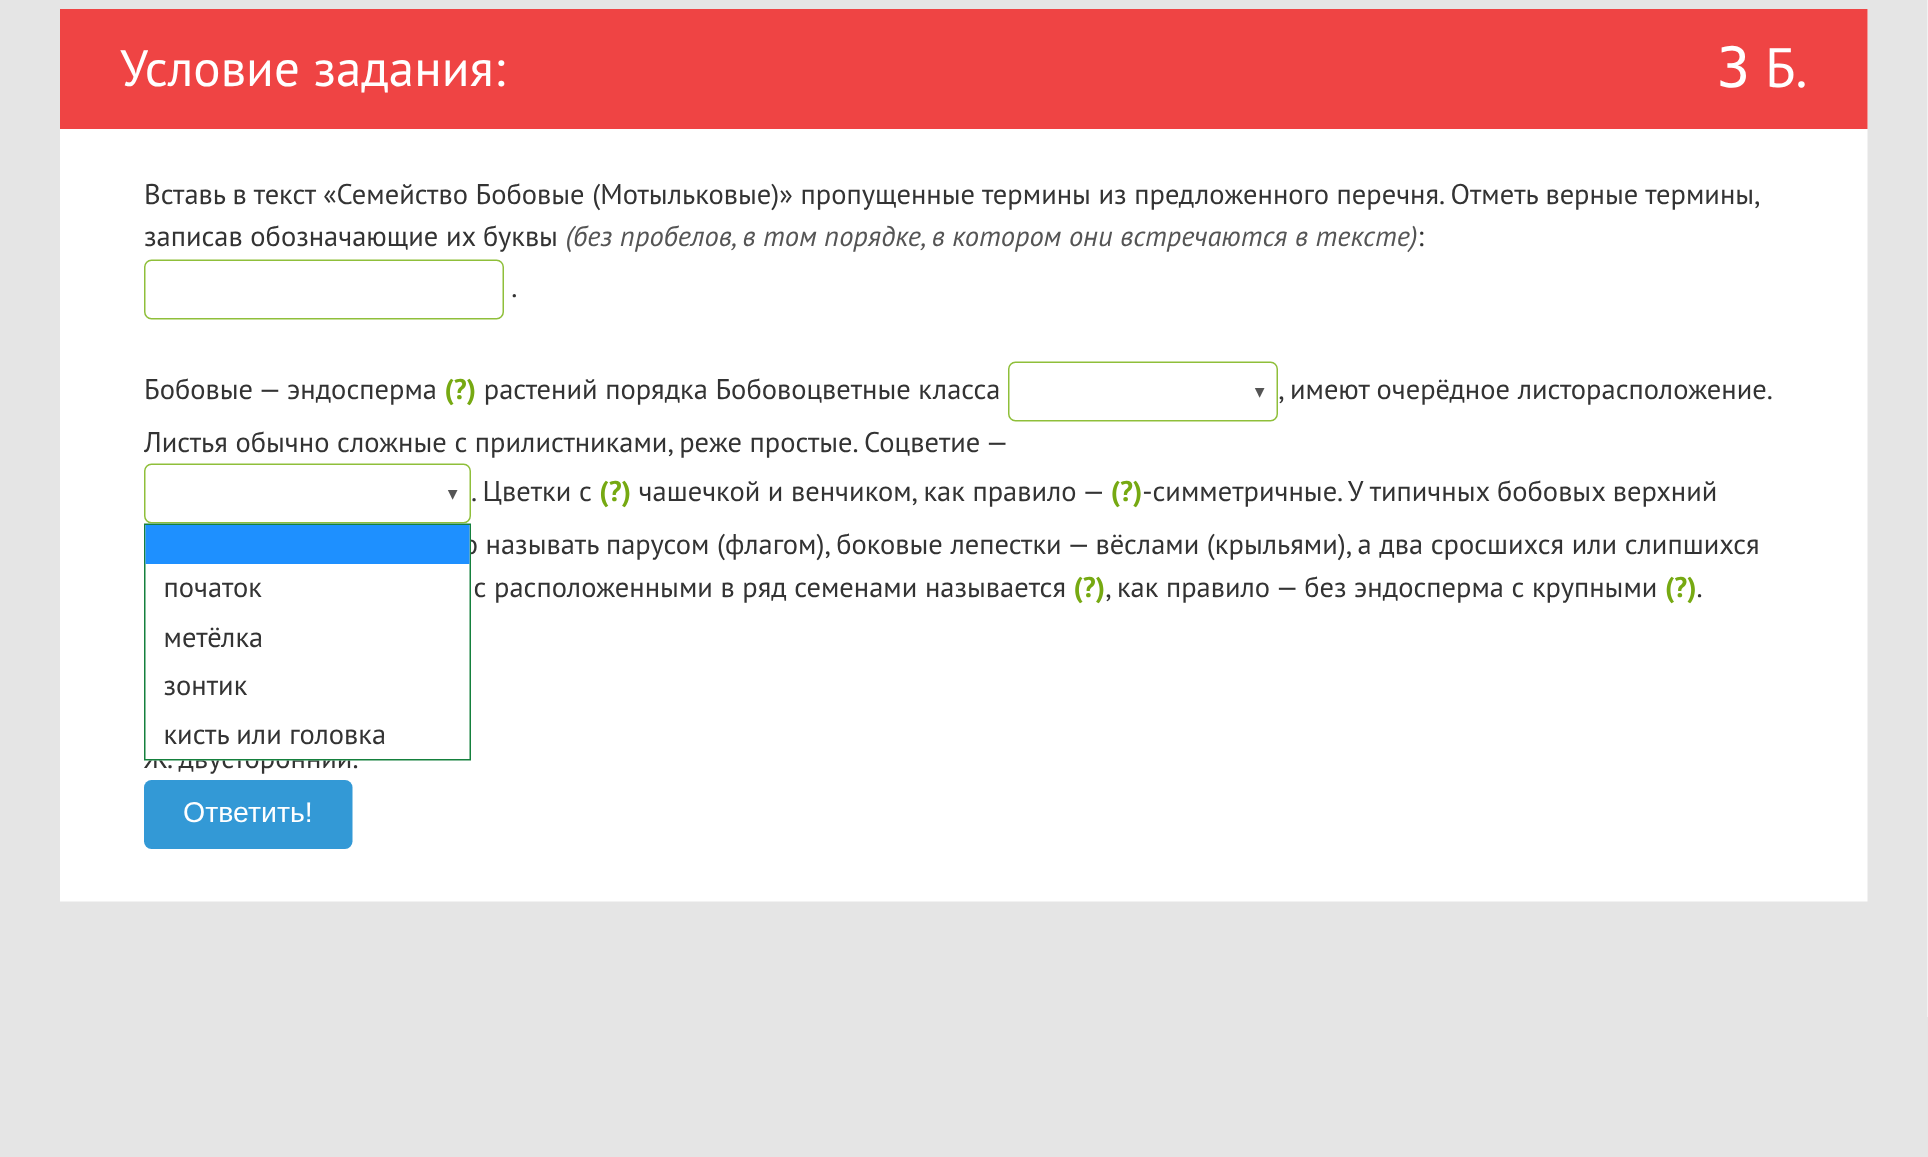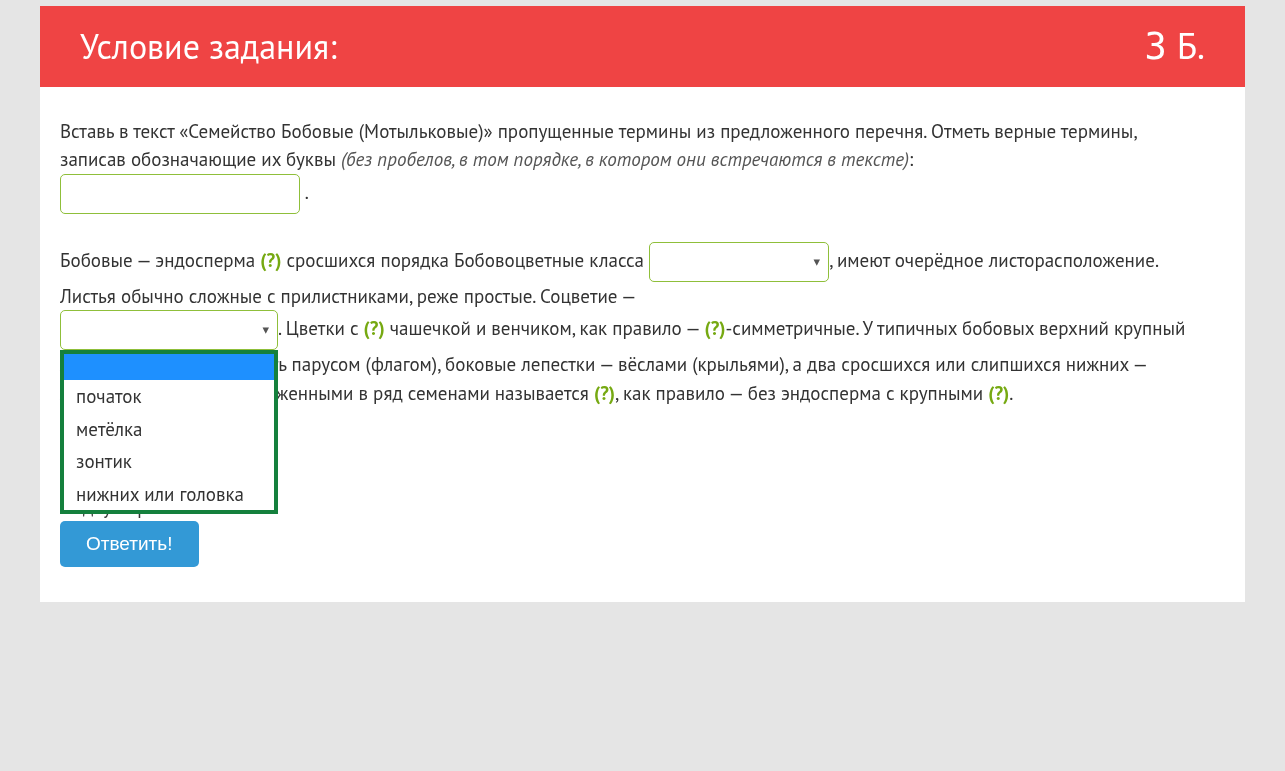--- a/index.html
+++ b/index.html
@@ -2,31 +2,31 @@
 <html><head>
 <meta charset="utf-8">
 <style>
 *{box-sizing:border-box;margin:0;padding:0}
 body{background:#e5e5e5;font-family:"PT Sans","Segoe UI",Arial,sans-serif;color:#333;font-size:19px;line-height:1.5}
 .container{margin:6px 40px 10px 40px;background:#fff}
 .header{background:#ef4444;color:#fff;padding:12px 40px 12px 40px;display:flex;justify-content:space-between;align-items:center}
 .header h1{font-weight:400;font-size:34px}
 .points{font-size:37px}
 .points .num{font-family:"Consolas",monospace}
-.content{padding:30px 40px 35px 20px}
+.content{padding:30px 40px 35px 56px}
 .para1{margin-bottom:4px}
 em.italic{font-style:italic;color:#555}
 .textinput{border:1px solid #8fbf3a;border-radius:5px;height:40px;width:240px;font-size:18px;padding:4px 8px;vertical-align:middle}
 .selectwrap{display:inline-block;position:relative;vertical-align:middle}
 .selectbox{border:1px solid #8fbf3a;border-radius:5px;height:40px;width:180px;background:#fff;padding:4px 20px 4px 8px;position:relative;display:inline-block;vertical-align:middle}
 .selectbox::after{content:"▾";position:absolute;right:8px;top:50%;transform:translateY(-50%);color:#555;font-size:13px}
 .sel2{width:218px}
 .q{color:#76a912;font-weight:700}
 .para2{margin-top:28px}
-.dropdown{position:absolute;top:40px;left:0;width:218px;background:#fff;border:4px solid #15803d;z-index:10;font-size:19px}
+.dropdown{position:absolute;top:40px;left:0;width:218px;background:#fff;border:1px solid #15803d;z-index:10;font-size:19px}
 .dropdown .ditem{padding:2px 12px;cursor:pointer}
 .dropdown .dsel{background:#1e90ff;color:#fff;height:26px}
 .termlist{margin-top:0}
 .termline{}
 .btn{background:#3399d6;color:#fff;border:none;border-radius:5px;padding:12px 26px;font-size:19px;cursor:pointer}
 </style>
 </head>
 <body>
 
 <div class="container">
@@ -37,32 +37,32 @@
     </div>
   </div>
   <div class="content">
 
     <div class="para1">
       <span>Вставь в текст «Семейство Бобовые (Мотыльковые)» пропущенные термины из предложенного перечня. Отметь верные термины, записав обозначающие их буквы </span><em class="italic">(без пробелов, в том порядке, в котором они встречаются в тексте)</em><span>:</span><br>
       <input class="textinput" type="text" style=""> <span>.</span>
     </div>
 
     <div class="para2">
-      <span>Бобовые — эндосперма </span><span class="q">(?)</span><span> сросшихся порядка Бобовоцветные класса </span>
+      <span>Бобовые — эндосперма </span><span class="q">(?)</span><span> растений порядка Бобовоцветные класса </span>
       <span class="selectwrap">
         <span class="selectbox"></span>
       </span><span>, имеют очерёдное листорасположение. Листья обычно сложные с прилистниками, реже простые. Соцветие — </span><br>
       <span class="selectwrap">
         <span class="selectbox sel2"></span>
         <div class="dropdown">
           <div class="ditem dsel"></div>
           <div class="ditem">початок</div>
           <div class="ditem">метёлка</div>
           <div class="ditem">зонтик</div>
-          <div class="ditem">нижних или головка</div>
+          <div class="ditem">кисть или головка</div>
         </div>
       </span><span>. Цветки с </span><span class="q">(?)</span><span> чашечкой и венчиком, как правило — </span><span class="q">(?)</span><span>-симметричные. У типичных бобовых верхний крупный лепесток принято называть парусом (флагом), боковые лепестки — вёслами (крыльями), а два сросшихся или слипшихся нижних — лодочкой. Плод с расположенными в ряд семенами называется </span><span class="q">(?)</span><span>, как правило — без эндосперма с крупными </span><span class="q">(?)</span><span>.</span>
     </div>
 
     <div class="termlist">
       <div class="termline"><span>М</span>. <span>боб,</span></div>
       <div class="termline"><span>Е</span>. <span>пятичленный,</span></div>
       <div class="termline"><span>П</span>. <span>семядоля,</span></div>
       <div class="termline"><span>Ж</span>. <span>двусторонний.</span></div>
     </div>

